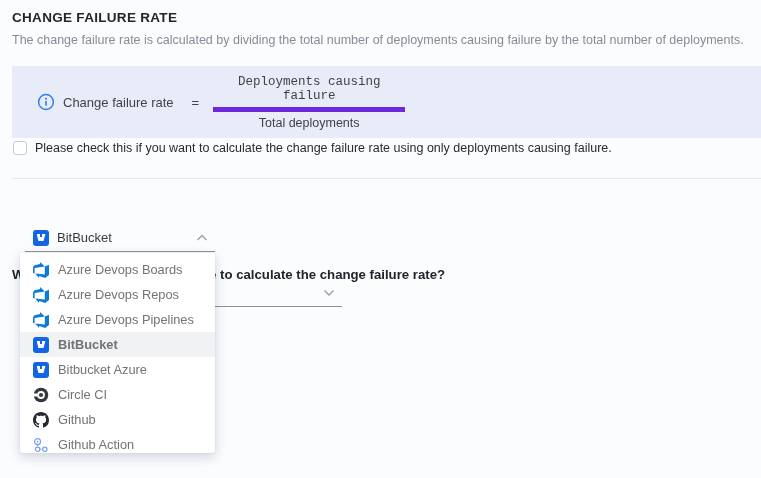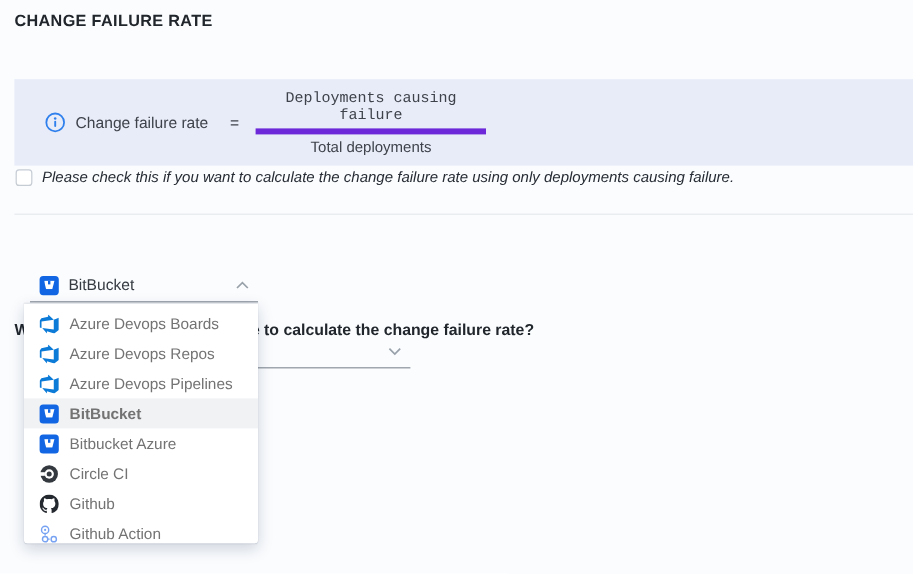--- a/index.html
+++ b/index.html
@@ -21,21 +21,21 @@
   .formula-box {
     position:absolute; left:12px; top:66px; width:749px; height:72px;
     background:#e8ecf8; display:flex; align-items:center; padding-left:25px;
   }
   .info-icon { width:18px; height:18px; flex:0 0 auto; display:block; }
   .formula-label { margin-left:8px; font-size:13px; color:#3e434b; font-weight:500; }
   .formula-eq { margin-left:18px; font-size:13px; color:#3e434b; }
   .fraction { margin-left:14px; width:192px; text-align:center; font-size:12.5px; color:#3e434b; }
   .fraction .num { padding:0 4px 4px; border-bottom:5px solid #6d28d9;font-family:Liberation Mono, monospace; }
   .fraction .den { padding-top:4px; }
-  .checkbox-row { position:absolute; left:13px; top:141px; display:flex; align-items:flex-start;font-style:italic; }
+  .checkbox-row { position:absolute; left:13px; top:141px; display:flex; align-items:flex-start; }
   .checkbox {
     width:14px; height:14px; background:#fff; border:1px solid #c6ccd4; border-radius:3px;
     flex:0 0 auto; margin-top:0;
   }
   .checkbox-label { margin-left:8px; font-size:12.5px; color:#272c34; line-height:15px; }
   .divider { position:absolute; left:12px; right:0; top:178px; height:1px; background:#e7e9ed; }
   .question { position:absolute; left:12px; font-size:13.2px; font-weight:700; color:#21262c; }
   .q1 { top:200px; }
   .q2 { top:267px; z-index:1; width:700px; }
   .select {
@@ -61,20 +61,21 @@
   .bb-badge .bucket { position:absolute; left:3.5px; top:4px; width:9px; height:7.6px;
     background:#fff; clip-path:polygon(0 0,100% 0,78% 100%,22% 100%); }
   .bb-badge .notch { position:absolute; left:6.6px; top:4px; width:2.8px; height:3.2px; background:#1266e3; }
 </style>
 </head>
 <body>
 
 <div class="page">
 
   <div class="title">CHANGE FAILURE RATE</div>
+  <div class="desc">The change failure rate is calculated by dividing the total number of deployments causing failure by the total number of deployments.</div>
 
   <div class="formula-box">
     <svg class="info-icon" viewBox="0 0 18 18">
       <circle cx="9" cy="9" r="7.4" fill="none" stroke="#2f80ed" stroke-width="1.5"></circle>
       <circle cx="9" cy="5.7" r="1.05" fill="#2f80ed"></circle>
       <rect x="8.2" y="7.7" width="1.6" height="5.2" rx="0.8" fill="#2f80ed"></rect>
     </svg>
     <span class="formula-label">Change failure rate</span>
     <span class="formula-eq">=</span>
     <span class="fraction">

